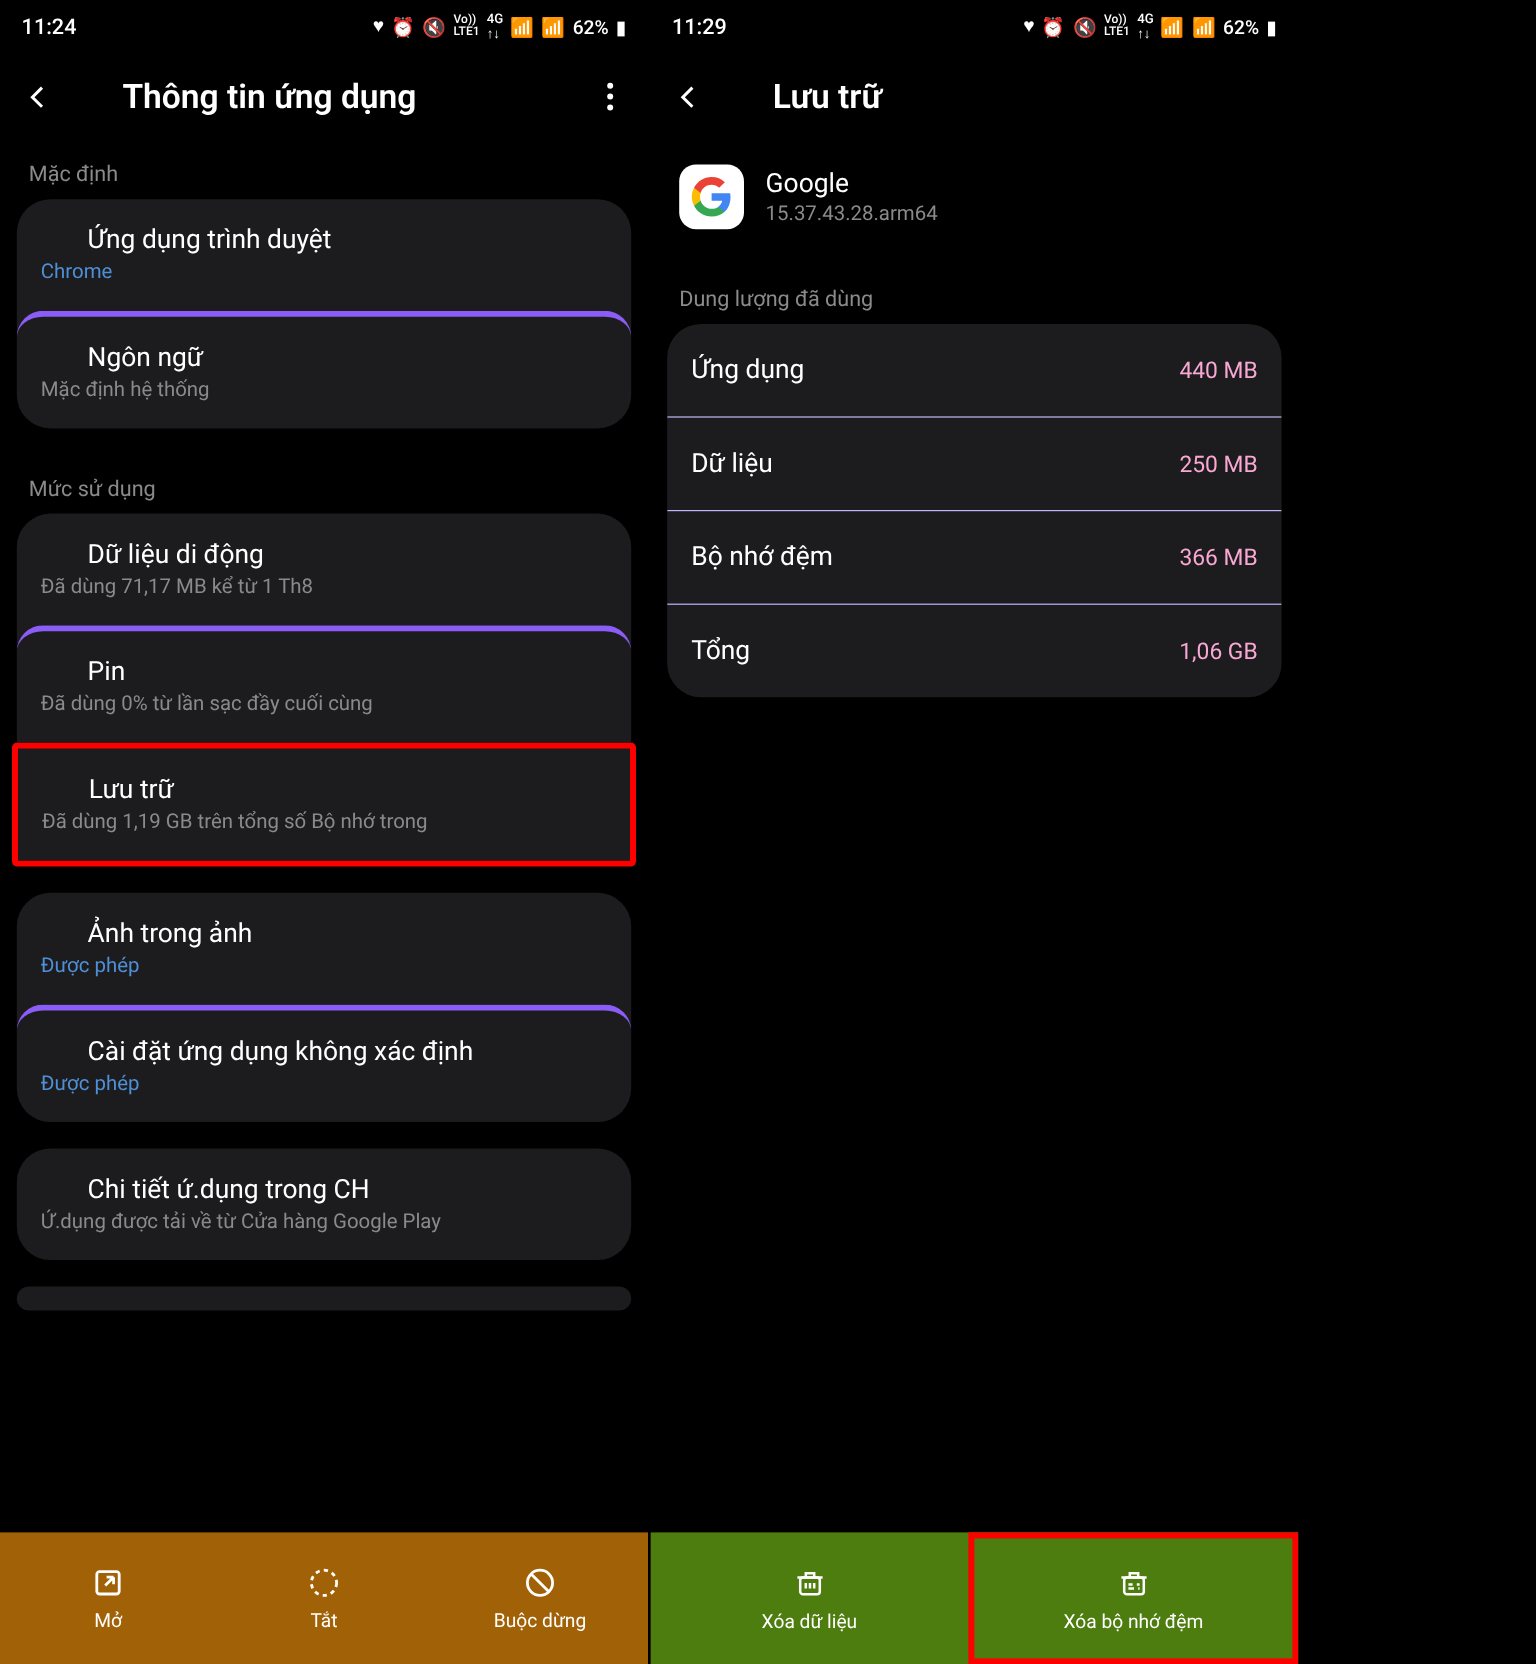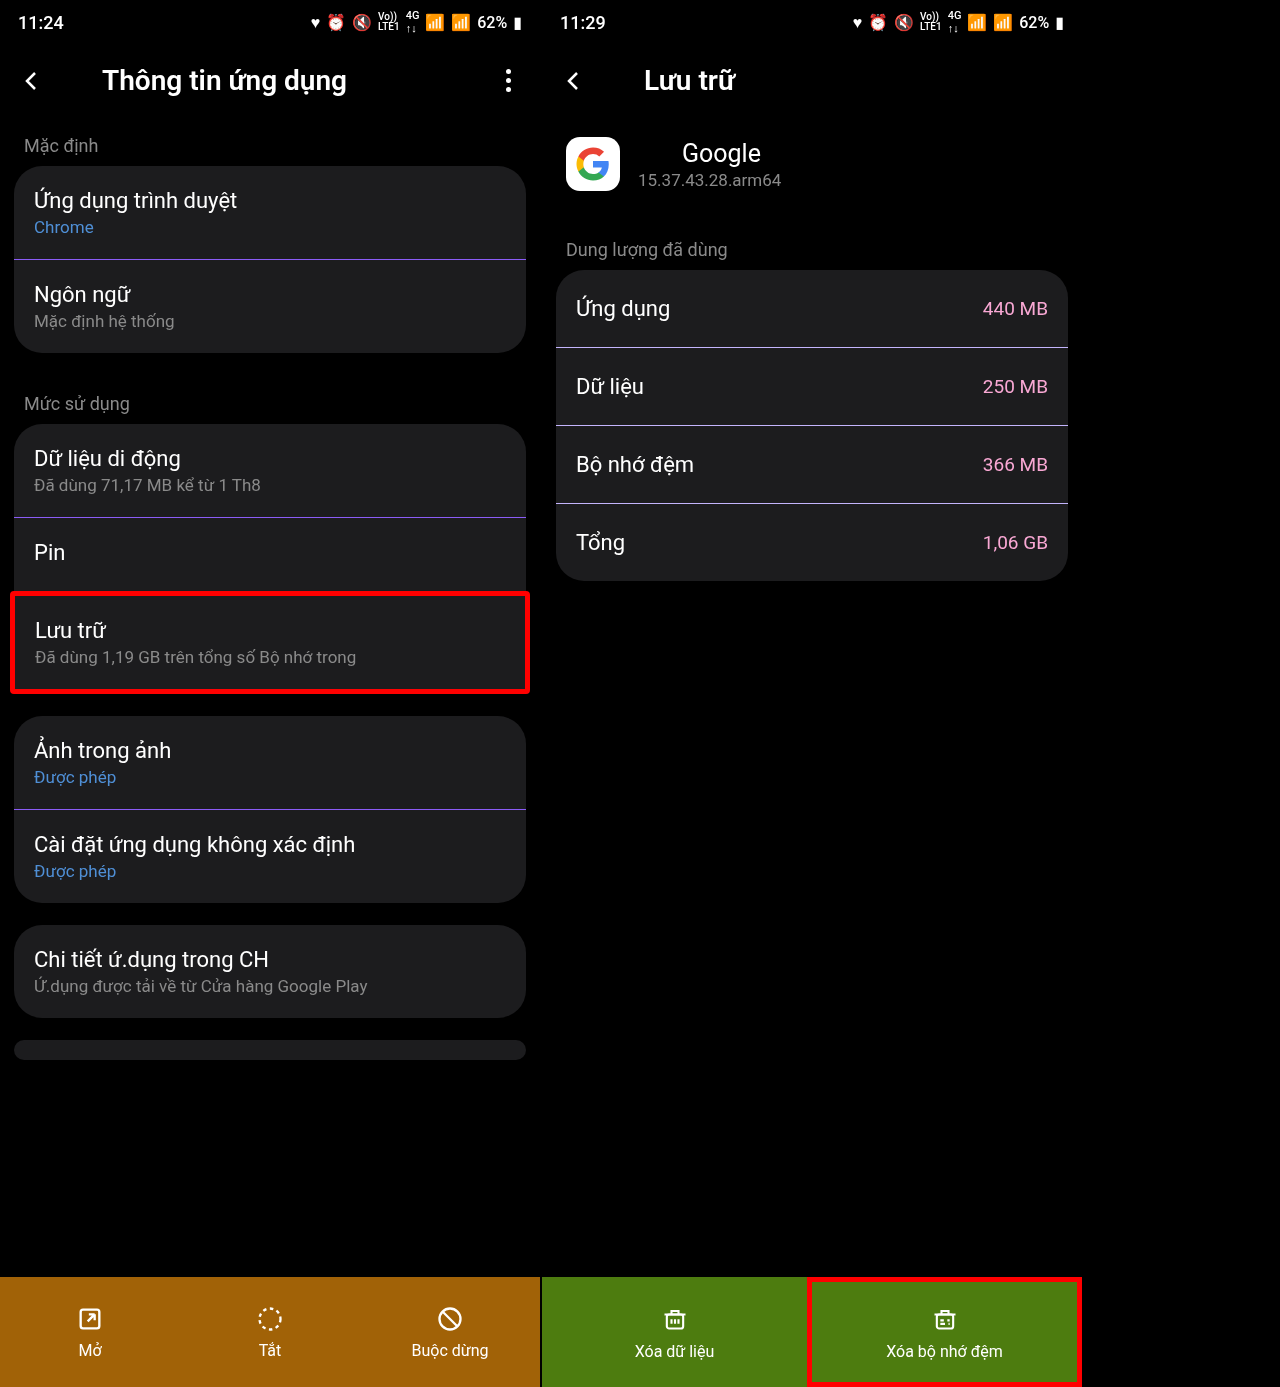--- a/index.html
+++ b/index.html
@@ -71,26 +71,28 @@
 .card {
   background: #1c1c1e;
   border-radius: 28px;
   margin: 0 14px 22px;
   overflow: hidden;
 }
 .card-item {
   padding: 22px 20px;
 }
 .card-item + .card-item {
-  border-top: 1px solid #8b5cf6;
+  border-top: 5px solid #8b5cf6;
+  border-radius: 22px;
 }
 .item-title {
   font-size: 22px;
   color: #fff;
   margin-bottom: 4px;
+  margin-left: 39px;
 }
 .item-sub {
   font-size: 17px;
   color: #8a8a8a;
 }
 .item-sub-link {
   font-size: 17px;
   color: #4f8fd6;
 }
 .highlight {
@@ -108,21 +110,21 @@
   height: 54px;
   background: #fff;
   border-radius: 14px;
   display: flex;
   align-items: center;
   justify-content: center;
   font-size: 34px;
   font-weight: bold;
 }
 .app-icon svg { width: 36px; height: 36px; }
-.app-name { font-size: 25px; margin-bottom: 2px; margin-left: 44px; }
+.app-name { font-size: 22px; margin-bottom: 2px; }
 .app-version { font-size: 17px; color: #8a8a8a; }
 .storage-row {
   padding: 26px 20px;
   display: flex;
   justify-content: space-between;
   align-items: center;
 }
 .storage-row + .storage-row { border-top: 1px solid #c4b5fd; }
 .storage-label { font-size: 22px; }
 .storage-value { font-size: 19px; color: #f9a8d4; }
@@ -229,20 +231,21 @@
     </div>
 
     <div class="section-label">Mức sử dụng</div>
     <div class="card" style="border-radius:28px 28px 0 0; margin-bottom:0;">
       <div class="card-item">
         <div class="item-title">Dữ liệu di động</div>
         <div class="item-sub">Đã dùng 71,17 MB kể từ 1 Th8</div>
       </div>
       <div class="card-item">
         <div class="item-title">Pin</div>
+        <div class="item-sub">Đã dùng 0% từ lần sạc đầy cuối cùng</div>
       </div>
     </div>
     <div class="highlight" style="margin:0 10px 22px;">
       <div style="background:#1c1c1e; padding:22px 20px;">
         <div class="item-title">Lưu trữ</div>
         <div class="item-sub">Đã dùng 1,19 GB trên tổng số Bộ nhớ trong</div>
       </div>
     </div>
 
     <div class="card">

